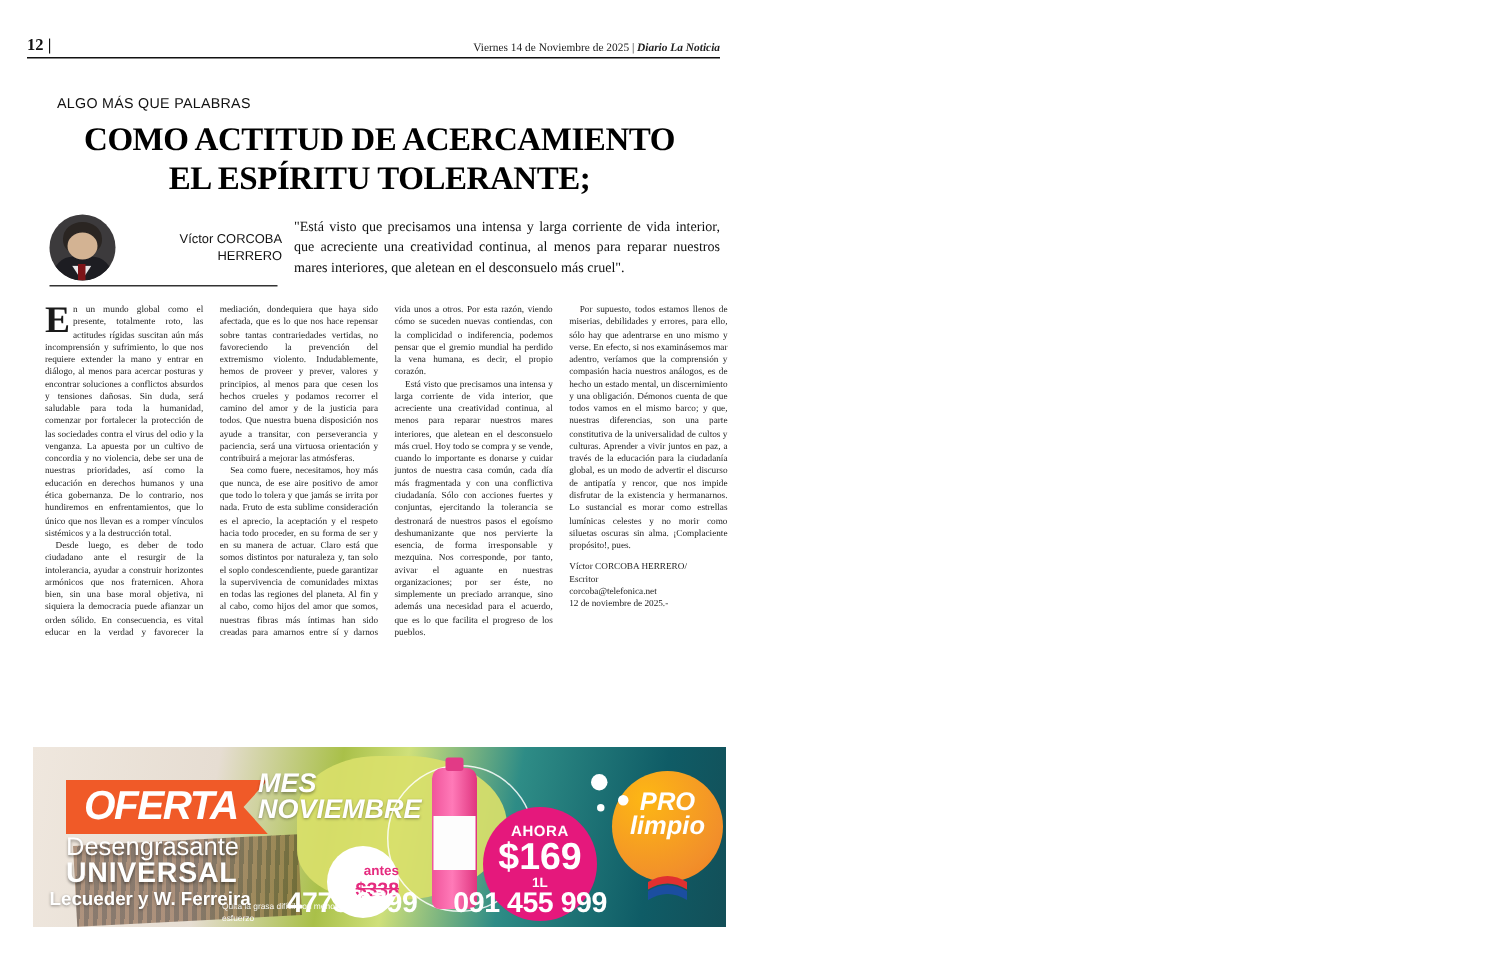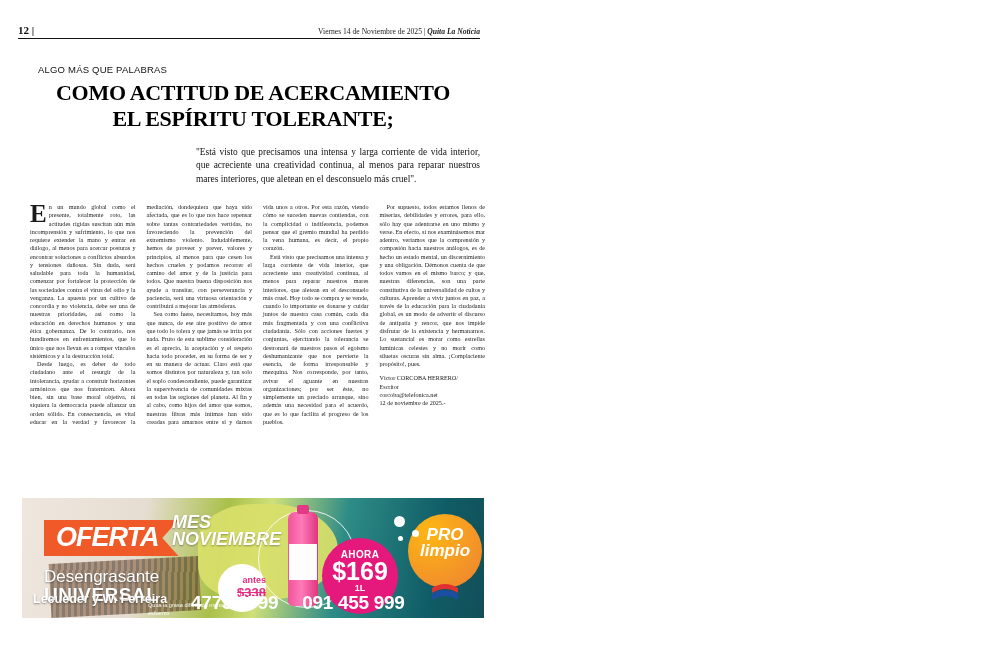--- a/index.html
+++ b/index.html
@@ -50,21 +50,21 @@
 
   .l-ad{position:absolute;left:22px;top:498px;width:462px;height:120px;overflow:hidden;
         background:linear-gradient(100deg,#efe7de 0%,#e6ddd2 26%,#a9c049 43%,#cfe07a 52%,#2e8c86 68%,#0f5c66 88%,#134f58 100%);}
   .l-ad .grill{position:absolute;left:28px;top:62px;width:150px;height:54px;
         background:repeating-linear-gradient(95deg,#7b5133 0 3px,#3a2618 3px 6px);opacity:.55;transform:rotate(-3deg);}
   .l-ad .glove{position:absolute;left:176px;top:6px;width:140px;height:96px;background:#d9e06a;border-radius:45% 55% 60% 40%;opacity:.92;}
   .oferta{position:absolute;left:22px;top:22px;background:#f05a28;color:#fff;font-weight:bold;font-style:italic;
         font-size:27px;letter-spacing:-1px;padding:2px 20px 3px 12px;clip-path:polygon(0 0,100% 0,88% 50%,100% 100%,0 100%);}
   .mes{position:absolute;left:150px;top:16px;color:#fff;font-weight:bold;font-style:italic;font-size:18px;line-height:.96;
         text-shadow:0 1px 2px rgba(0,0,0,.35);}
-  .deseng{position:absolute;left:22px;top:70px;color:#fff;font-size:17px;line-height:1.0;text-shadow:0 1px 2px rgba(0,0,0,.4);}
+  .deseng{position:absolute;left:22px;top:58px;color:#fff;font-size:17px;line-height:1.0;text-shadow:0 1px 2px rgba(0,0,0,.4);}
   .deseng b{display:block;font-size:19px;letter-spacing:.5px;}
   .subtag{position:absolute;left:126px;top:104px;color:#fff;font-size:5.6px;line-height:1.35;opacity:.95;width:86px;}
   .circ-prod{position:absolute;left:236px;top:12px;width:96px;height:96px;border-radius:50%;border:1.4px solid rgba(255,255,255,.85);}
   .bottle{position:absolute;left:266px;top:14px;width:30px;height:94px;background:linear-gradient(90deg,#f0549b,#ff7ab8 45%,#e0357f);
         border-radius:7px 7px 5px 5px;}
   .bottle::before{content:"";position:absolute;left:9px;top:-7px;width:12px;height:9px;background:#e23a86;border-radius:2px;}
   .bottle-lbl{position:absolute;left:1px;top:32px;width:28px;height:36px;background:#fdfdfd;}
   .antes{position:absolute;left:196px;top:66px;width:48px;height:48px;border-radius:50%;background:#fff;color:#e52b7f;
         text-align:right;font-weight:bold;font-size:9px;line-height:1.1;padding-top:12px;box-sizing:border-box;}
   .antes b{display:block;font-size:13px;text-decoration:line-through;}
@@ -87,31 +87,42 @@
 </head>
 <body>
 
 <div class="page">
 
   <div class="left">
 
     <div class="l-head">
       <div class="l-folio">12 |</div>
       <div class="l-dateline">
-        <span>Viernes 14 de Noviembre de 2025  |  </span><b>Quita La Noticia</b>
+        <span>Viernes 14 de Noviembre de 2025  |  </span><b>Diario La Noticia</b>
       </div>
     </div>
 
     <div class="kicker">ALGO MÁS QUE PALABRAS</div>
 
     <div class="l-title">
       <div>COMO ACTITUD DE ACERCAMIENTO</div>
       <div>EL ESPÍRITU TOLERANTE;</div>
     </div>
 
+    <div class="author-wrap">
+      <div class="author-row">
+        <div class="avatar">
+          <i class="av-body"></i>
+            <i class="av-shirt"></i>
+            <i class="av-tie"></i>
+        </div>
+        <div class="author-name">Víctor CORCOBA HERRERO</div>
+      </div>
+      <div class="author-rule"></div>
+    </div>
 
     <div class="quote">"Está visto que precisamos una intensa y larga corriente de vida interior, que acreciente una creatividad continua, al menos para reparar nuestros mares interiores, que aletean en el desconsuelo más cruel".</div>
 
     <div class="cols">
       <p class="first"><span class="dropcap">E</span><span>n un mundo global como el presente, totalmente roto, las actitudes rígidas suscitan aún más incomprensión y sufrimiento, lo que nos requiere extender la mano y entrar en diálogo, al menos para acercar posturas y encontrar soluciones a conflictos absurdos y tensiones dañosas. Sin duda, será saludable para toda la humanidad, comenzar por fortalecer la protección de las sociedades contra el virus del odio y la venganza. La apuesta por un cultivo de concordia y no violencia, debe ser una de nuestras prioridades, así como la educación en derechos humanos y una ética gobernanza. De lo contrario, nos hundiremos en enfrentamientos, que lo único que nos llevan es a romper vínculos sistémicos y a la destrucción total.</span></p>
       <p>Desde luego, es deber de todo ciudadano ante el resurgir de la intolerancia, ayudar a construir horizontes armónicos que nos fraternicen. Ahora bien, sin una base moral objetiva, ni siquiera la democracia puede afianzar un orden sólido. En consecuencia, es vital educar en la verdad y favorecer la mediación, dondequiera que haya sido afectada, que es lo que nos hace repensar sobre tantas contrariedades vertidas, no favoreciendo la prevención del extremismo violento. Indudablemente, hemos de proveer y prever, valores y principios, al menos para que cesen los hechos crueles y podamos recorrer el camino del amor y de la justicia para todos. Que nuestra buena disposición nos ayude a transitar, con perseverancia y paciencia, será una virtuosa orientación y contribuirá a mejorar las atmósferas.</p>
       <p>Sea como fuere, necesitamos, hoy más que nunca, de ese aire positivo de amor que todo lo tolera y que jamás se irrita por nada. Fruto de esta sublime consideración es el aprecio, la aceptación y el respeto hacia todo proceder, en su forma de ser y en su manera de actuar. Claro está que somos distintos por naturaleza y, tan solo el soplo condescendiente, puede garantizar la supervivencia de comunidades mixtas en todas las regiones del planeta. Al fin y al cabo, como hijos del amor que somos, nuestras fibras más íntimas han sido creadas para amarnos entre sí y darnos vida unos a otros. Por esta razón, viendo cómo se suceden nuevas contiendas, con la complicidad o indiferencia, podemos pensar que el gremio mundial ha perdido la vena humana, es decir, el propio corazón.</p>
       <p>Está visto que precisamos una intensa y larga corriente de vida interior, que acreciente una creatividad continua, al menos para reparar nuestros mares interiores, que aletean en el desconsuelo más cruel. Hoy todo se compra y se vende, cuando lo importante es donarse y cuidar juntos de nuestra casa común, cada día más fragmentada y con una conflictiva ciudadanía. Sólo con acciones fuertes y conjuntas, ejercitando la tolerancia se destronará de nuestros pasos el egoísmo deshumanizante que nos pervierte la esencia, de forma irresponsable y mezquina. Nos corresponde, por tanto, avivar el aguante en nuestras organizaciones; por ser éste, no simplemente un preciado arranque, sino además una necesidad para el acuerdo, que es lo que facilita el progreso de los pueblos.</p>
       <p>Por supuesto, todos estamos llenos de miserias, debilidades y errores, para ello, sólo hay que adentrarse en uno mismo y verse. En efecto, si nos examinásemos mar adentro, veríamos que la comprensión y compasión hacia nuestros análogos, es de hecho un estado mental, un discernimiento y una obligación. Démonos cuenta de que todos vamos en el mismo barco; y que, nuestras diferencias, son una parte constitutiva de la universalidad de cultos y culturas. Aprender a vivir juntos en paz, a través de la educación para la ciudadanía global, es un modo de advertir el discurso de antipatía y rencor, que nos impide disfrutar de la existencia y hermanarnos. Lo sustancial es morar como estrellas lumínicas celestes y no morir como siluetas oscuras sin alma. ¡Complaciente propósito!, pues.</p>
       <div class="sig">

